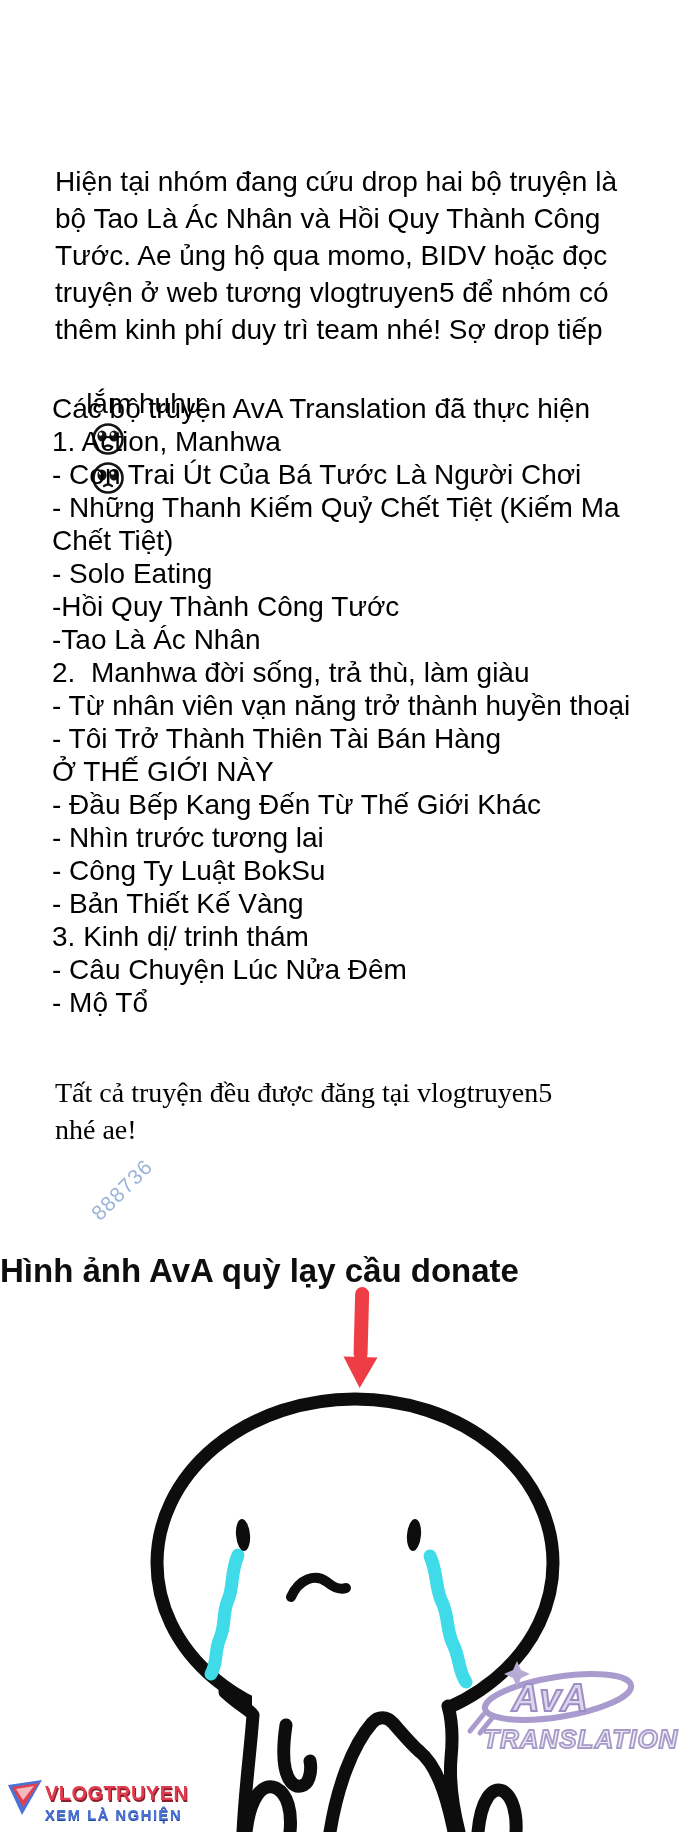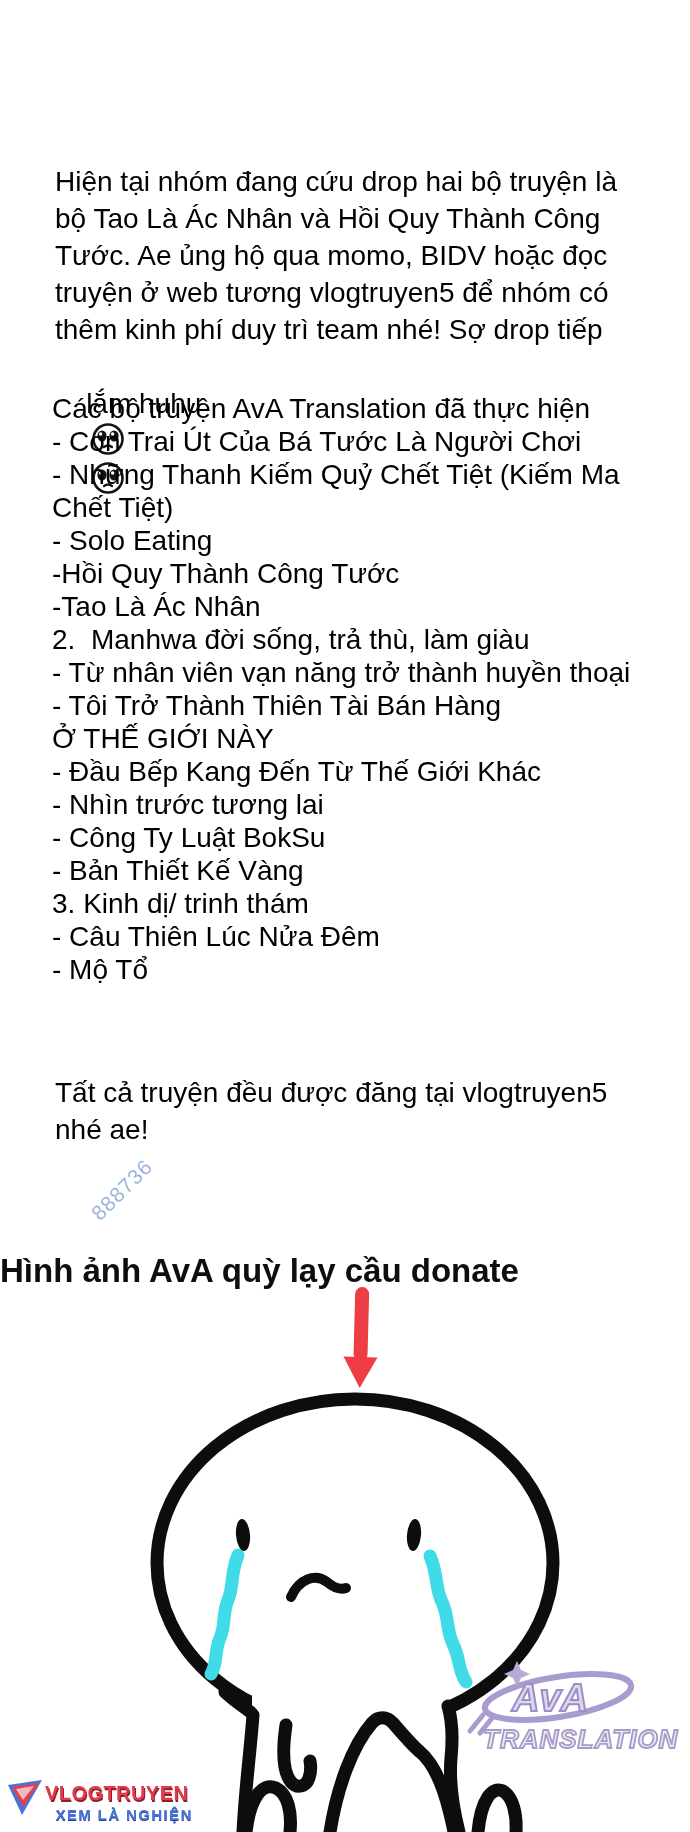--- a/index.html
+++ b/index.html
@@ -5,39 +5,39 @@
   html,body{margin:0;padding:0;}
   body{
     width:690px;height:1832px;position:relative;overflow:hidden;
     background:#ffffff;
     font-family:"Liberation Sans", sans-serif;
     color:#151515;
   }
   .textline{white-space:pre;color:#000000;}
   #intro{position:absolute;left:55px;top:163px;font-size:28px;line-height:37px;}
   #catalog{position:absolute;left:52px;top:392px;font-size:28px;line-height:33px;}
-  #footer-note{position:absolute;left:55px;top:1074px;font-size:28px;line-height:37px;}
+  #footer-note{position:absolute;left:55px;top:1074px;font-size:28px;line-height:37px;font-family:Liberation Serif, serif;}
   .emoji-face{display:inline-block;vertical-align:-4px;margin-left:5px;}
   .watermark{
     position:absolute;color:#9cb5d9;font-size:21px;letter-spacing:1px;
     transform:rotate(-45deg);transform-origin:center;
   }
   #watermark-1{left:84px;top:1178px;}
   #watermark-2{left:324px;top:1452px;font-size:17px;opacity:.9;}
   #donate-title{
     position:absolute;left:0;top:1252px;width:684px;text-align:left;
     font-size:33px;font-weight:700;color:#0e0e0e;letter-spacing:0;
   }
   #down-arrow{position:absolute;left:344px;top:1287px;width:34px;height:101px;transform:rotate(1.5deg);}
   #down-arrow .shaft{position:absolute;left:10px;top:0;width:14px;height:74px;background:#ee3d44;border-radius:7px;}
   #down-arrow .head{position:absolute;left:0;top:70px;width:0;height:0;
     border-left:17px solid transparent;border-right:17px solid transparent;border-top:31px solid #ee3d44;}
   #figure-svg{position:absolute;left:0;top:1390px;}
   #ava-logo{position:absolute;left:450px;top:1655px;}
-  #vlog-logo{position:absolute;left:6px;top:1779px;width:230px;height:53px;text-align:right;}
+  #vlog-logo{position:absolute;left:6px;top:1779px;width:230px;height:53px;}
   #vlog-logo .vlog-texts{position:absolute;left:39px;top:3px;}
   #vlog-title{
     font-size:21px;font-weight:900;color:#e23b4e;letter-spacing:.5px;line-height:21px;
     text-shadow:1px 2px 0 #8c1f2a;transform:scaleX(.95);transform-origin:left;
   }
   #vlog-tagline{
     font-size:15px;font-weight:800;color:#4a74d9;letter-spacing:1.6px;line-height:19px;margin-top:2px;
     text-shadow:0 1px 0 #24408c;transform:scaleX(.98);transform-origin:left;
   }
   #vlog-icon{position:absolute;left:0;top:0;}
@@ -67,36 +67,37 @@
       <ellipse cx="23" cy="14" rx="4.6" ry="5.6" fill="#141414"></ellipse>
       <circle cx="9.6" cy="12" r="1.7" fill="#fff"></circle>
       <circle cx="21.6" cy="12" r="1.7" fill="#fff"></circle>
       <path d="M13 25 Q17 22 21 25" fill="none" stroke="#141414" stroke-width="2.2" stroke-linecap="round"></path>
     </svg>
   </div>
 </div>
 
 <div id="catalog">
   <div class="textline">Các bộ truyện AvA Translation đã thực hiện</div>
+    <div class="textline">1. Action, Manhwa</div>
     <div class="textline">- Con Trai Út Của Bá Tước Là Người Chơi</div>
     <div class="textline">- Những Thanh Kiếm Quỷ Chết Tiệt (Kiếm Ma</div>
     <div class="textline">Chết Tiệt)</div>
     <div class="textline">- Solo Eating</div>
     <div class="textline">-Hồi Quy Thành Công Tước</div>
     <div class="textline">-Tao Là Ác Nhân</div>
     <div class="textline">2.  Manhwa đời sống, trả thù, làm giàu</div>
     <div class="textline">- Từ nhân viên vạn năng trở thành huyền thoại</div>
     <div class="textline">- Tôi Trở Thành Thiên Tài Bán Hàng</div>
     <div class="textline">Ở THẾ GIỚI NÀY</div>
     <div class="textline">- Đầu Bếp Kang Đến Từ Thế Giới Khác</div>
     <div class="textline">- Nhìn trước tương lai</div>
     <div class="textline">- Công Ty Luật BokSu</div>
     <div class="textline">- Bản Thiết Kế Vàng</div>
     <div class="textline">3. Kinh dị/ trinh thám</div>
-    <div class="textline">- Câu Thiên Lúc Nửa Đêm</div>
+    <div class="textline">- Câu Chuyện Lúc Nửa Đêm</div>
     <div class="textline">- Mộ Tổ</div>
 </div>
 
 <div id="footer-note">
   <div class="textline">Tất cả truyện đều được đăng tại vlogtruyen5</div>
     <div class="textline">nhé ae!</div>
 </div>
 
 <div id="watermark-1" class="watermark">888736</div>
 <div id="watermark-2" class="watermark">888736</div>

